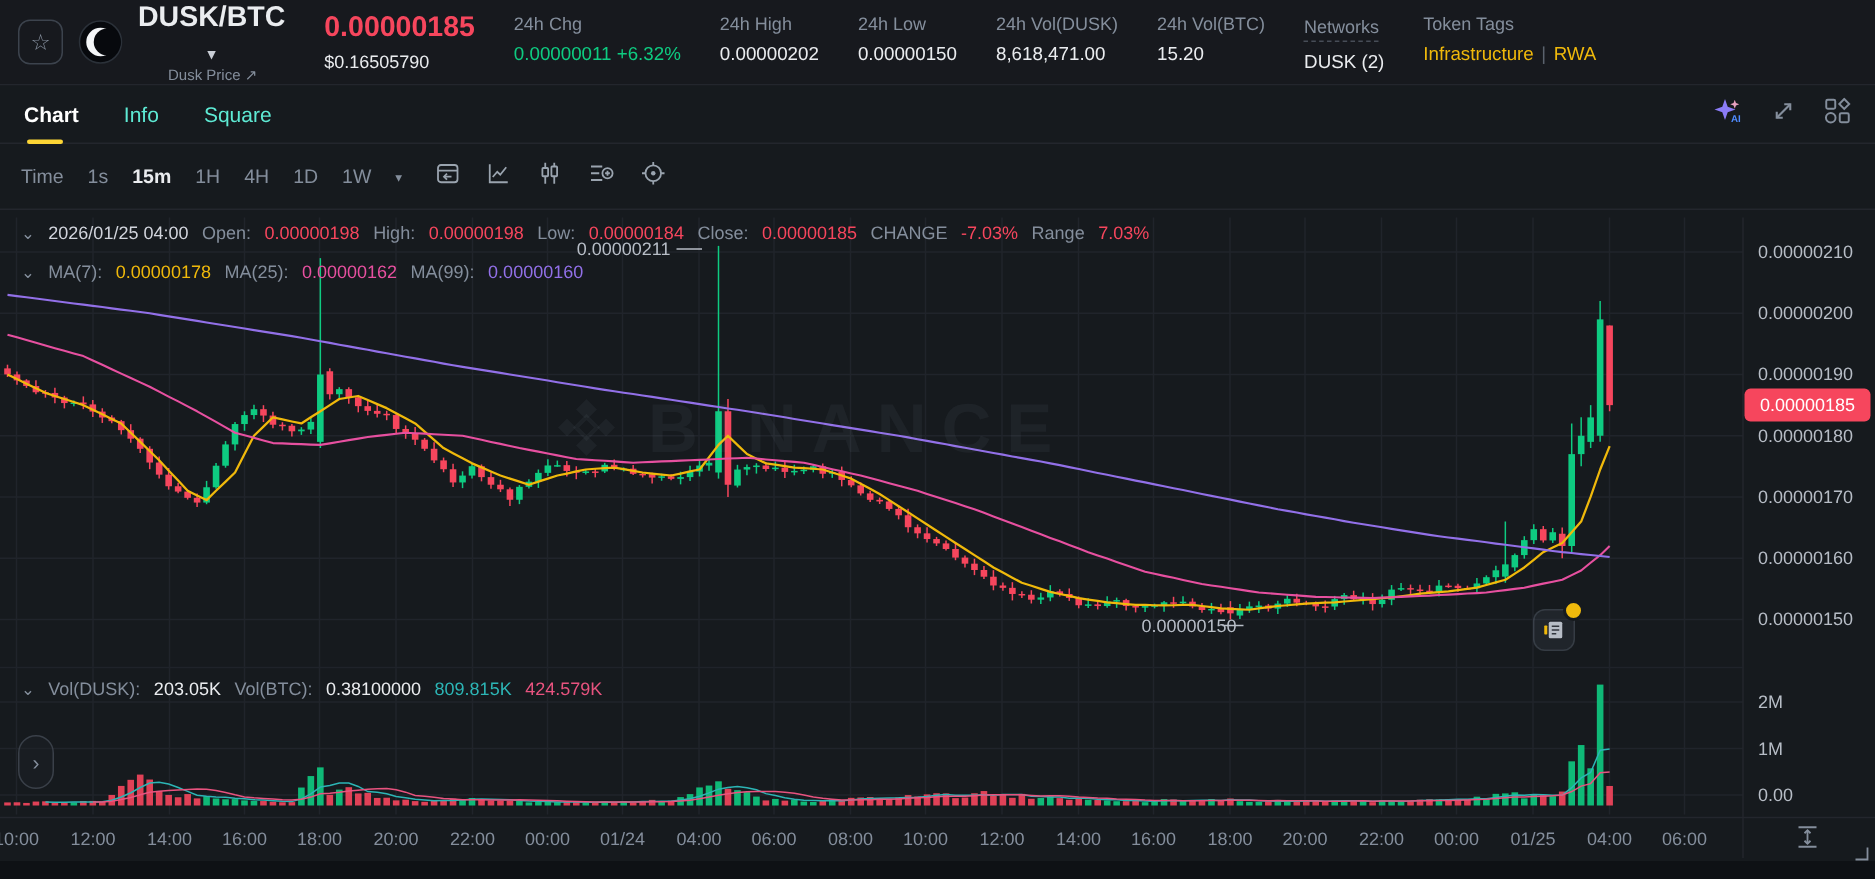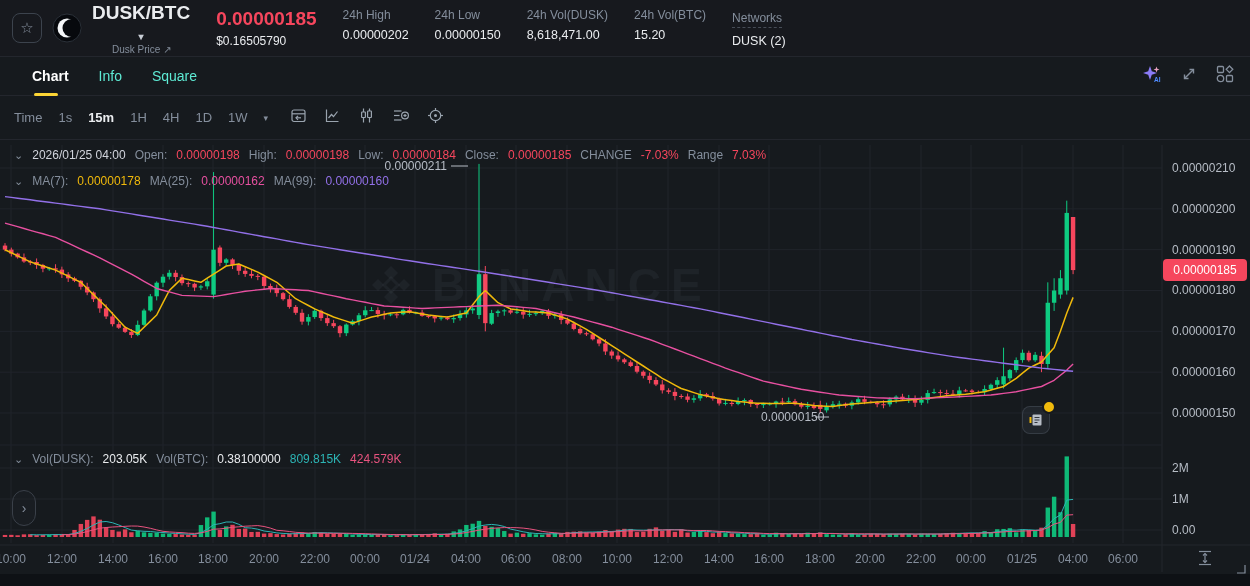--- a/index.html
+++ b/index.html
@@ -21,21 +21,21 @@
   .stat .lab{font-size:12px;color:#848e9c;}
   .stat .val{font-size:12.5px;margin-top:6px;color:#eaecef;}
   .val.green{color:#0ecb81;}
   .lab.dashed{display:inline-block;border-bottom:1px dashed #474d57;padding-bottom:2px;}
   .tags{font-size:12.5px;margin-top:6px;}
   .tags .t{color:#f0b90b;}
   .tags .sep{color:#5a626d;margin:0 5px;}
   
   .tabs{height:39px;display:flex;align-items:center;padding:0 16px;border-bottom:1px solid #23262d;gap:30px;background:#161a1e;}
   .tab{font-size:14px;color:#5eead4;position:relative;height:39px;display:flex;align-items:center;cursor:pointer;}
-  .tab.active{color:#ffffff;font-weight:bold;margin-left:16px;}
+  .tab.active{color:#ffffff;font-weight:bold;}
   .tab.active::after{content:"";position:absolute;bottom:0;left:2px;width:24px;height:3px;background:#fcd535;border-radius:2px;}
   .tabicons{margin-left:auto;display:flex;gap:18px;align-items:center;}
   
   .tbar{height:44px;display:flex;align-items:center;padding:0 14px;border-bottom:1px solid #23262d;background:#161a1e;}
   .iv{font-size:13px;color:#848e9c;margin-right:16px;cursor:pointer;white-space:nowrap;}
   .iv.active{color:#eaecef;font-weight:bold;}
   .iv.caret{font-size:9px;margin-right:10px;}
   .tbicons{display:flex;gap:17px;margin-left:12px;align-items:center;}
   .views{margin-left:auto;display:flex;gap:22px;}
   .view{font-size:13px;color:#848e9c;cursor:pointer;white-space:nowrap;}
@@ -84,38 +84,48 @@
       <span>Dusk Price</span>
       <span>↗</span>
     </div>
   </div>
   <div class="pricecol">
     <div class="bigprice">0.00000185</div>
     <div class="usd">$0.16505790</div>
   </div>
   <div class="stats">
     <div class="stat">
+      <div class="lab">24h Chg</div>
+      <div class="val green">0.00000011 +6.32%</div>
+    </div>
+    <div class="stat">
       <div class="lab">24h High</div>
       <div class="val">0.00000202</div>
     </div>
     <div class="stat">
       <div class="lab">24h Low</div>
       <div class="val">0.00000150</div>
     </div>
     <div class="stat">
       <div class="lab">24h Vol(DUSK)</div>
       <div class="val">8,618,471.00</div>
     </div>
     <div class="stat">
       <div class="lab">24h Vol(BTC)</div>
       <div class="val">15.20</div>
     </div>
     <div class="stat">
       <div class="lab dashed">Networks</div>
       <div class="val">DUSK (2)</div>
+    </div>
+    <div class="stat">
+      <div class="lab">Token Tags</div>
+      <div class="tags">
+        <span class="t">Infrastructure</span><span class="sep">|</span><span class="t">RWA</span>
+      </div>
     </div>
   </div>
 </div>
 
 <div class="tabs">
   <div class="tab active">Chart</div>
   <div class="tab">Info</div>
   <div class="tab">Square</div>
   <div class="tabicons">
     <span>

